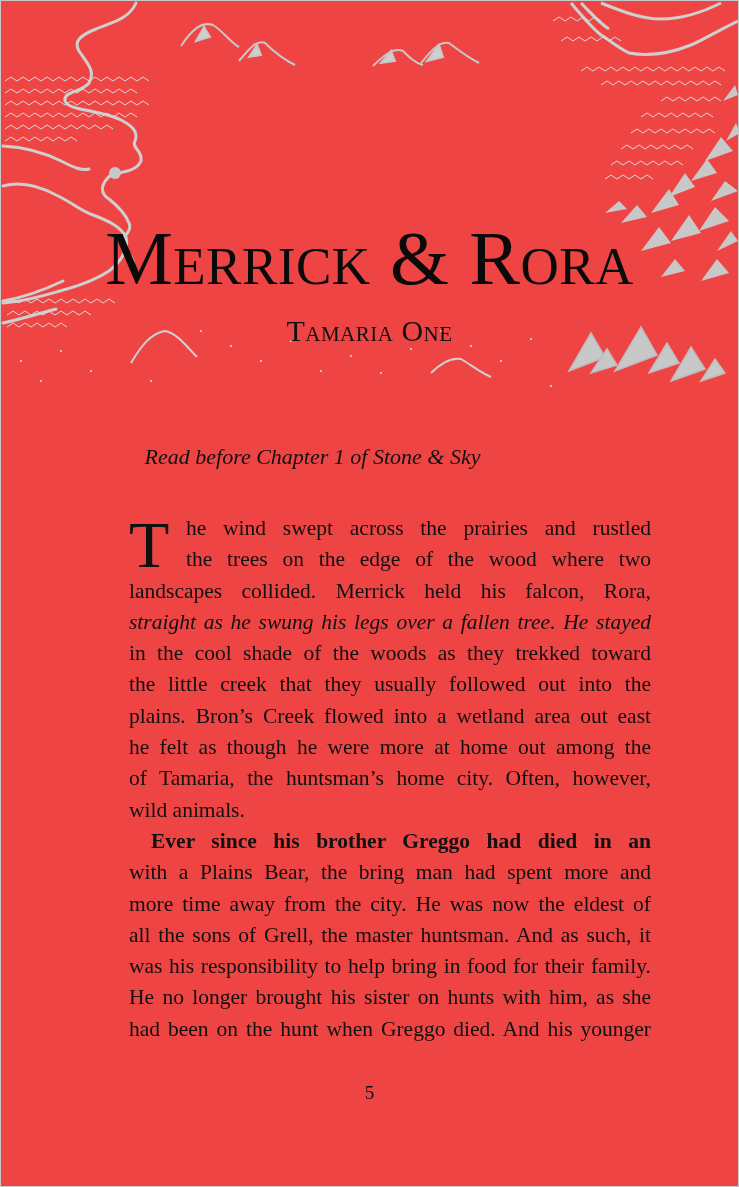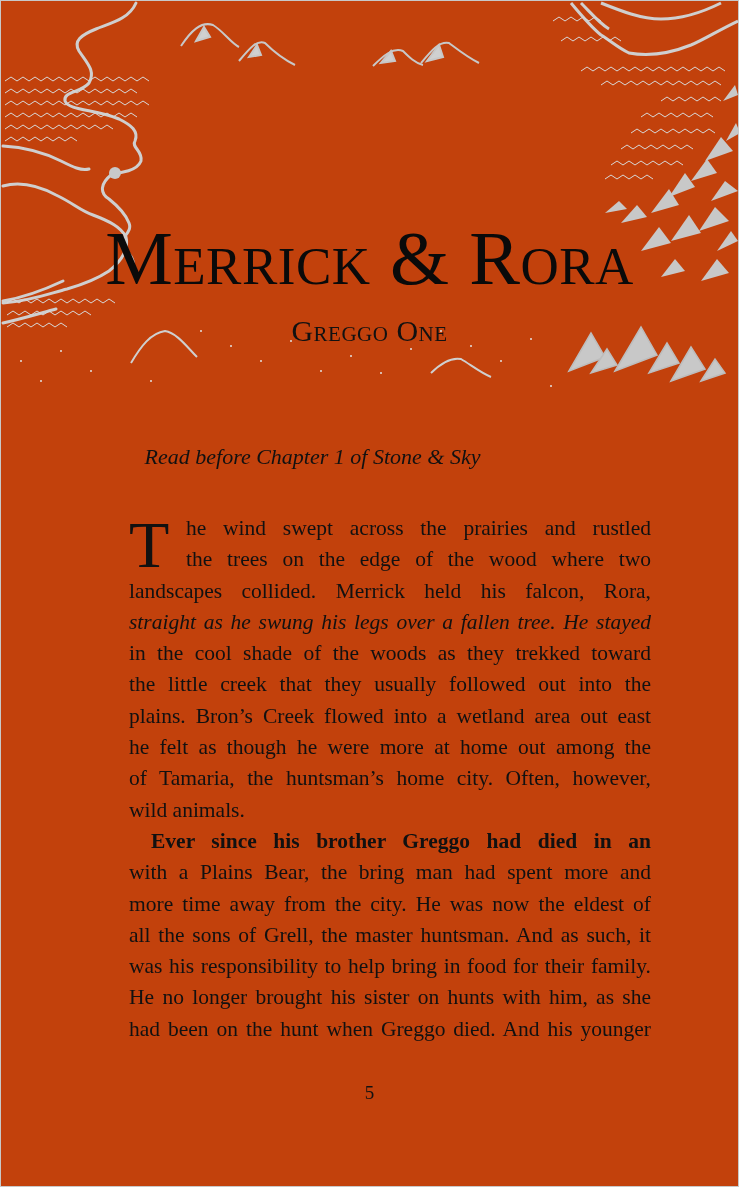--- a/index.html
+++ b/index.html
@@ -1,19 +1,19 @@
 <!DOCTYPE html>
 <html><head>
 <meta charset="utf-8">
 <style>
   html, body { margin: 0; padding: 0; background: #ffffff; }
   body { width: 739px; height: 1187px; position: relative; overflow: hidden; }
   .page {
     position: absolute; left: 0; top: 0; width: 737px; height: 1185px;
-    border: 1px solid #c8c8c8; background: #c2410c; overflow: hidden;
+    border: 1px solid #c8c8c8; background: #ef4444; overflow: hidden;
   }
   .map { position: absolute; left: 0; top: 0; width: 737px; height: 395px; }
   .title {
     position: absolute; left: 0; width: 737px; top: 212px; text-align: center;
     font-family: "Liberation Serif", "DejaVu Serif", serif; color: #0a0a0a;
     font-size: 76px; line-height: 90px; letter-spacing: 0.5px; font-weight: normal;
     font-variant: small-caps;
   }
   .subtitle {
     position: absolute; left: 0; width: 737px; top: 310px; text-align: center;
@@ -152,21 +152,21 @@
       <circle cx="150" cy="380" r="1"></circle>
         <circle cx="90" cy="370" r="1"></circle>
         <circle cx="60" cy="350" r="1"></circle>
       <circle cx="40" cy="380" r="1"></circle>
         <circle cx="20" cy="360" r="1"></circle>
         <circle cx="550" cy="385" r="1"></circle>
     </g>
   </svg>
 
   <div class="title">Merrick &amp; Rora</div>
-  <div class="subtitle">Greggo One</div>
+  <div class="subtitle">Tamaria One</div>
   <div class="note">Read before Chapter 1 of Stone &amp; Sky</div>
 
   <div class="body-text">
     <div class="dropcap-wrap">
       <span class="dropcap">T</span>
       <span class="line dc-indent" style="white-space: normal; height: 31.3px; overflow: hidden;">he wind swept across the prairies and rustled</span>
       <span class="line dc-indent" style="white-space: normal; height: 31.3px; overflow: hidden;">the trees on the edge of the wood where two</span>
       <span class="line" style="white-space: normal; height: 31.3px; overflow: hidden;">landscapes collided. Merrick held his falcon, Rora,</span>
       <span class="line" style="white-space: normal; height: 31.3px; overflow: hidden; font-style: italic;">straight as he swung his legs over a fallen tree. He stayed</span>
       <span class="line" style="white-space: normal; height: 31.3px; overflow: hidden;">in the cool shade of the woods as they trekked toward</span>

